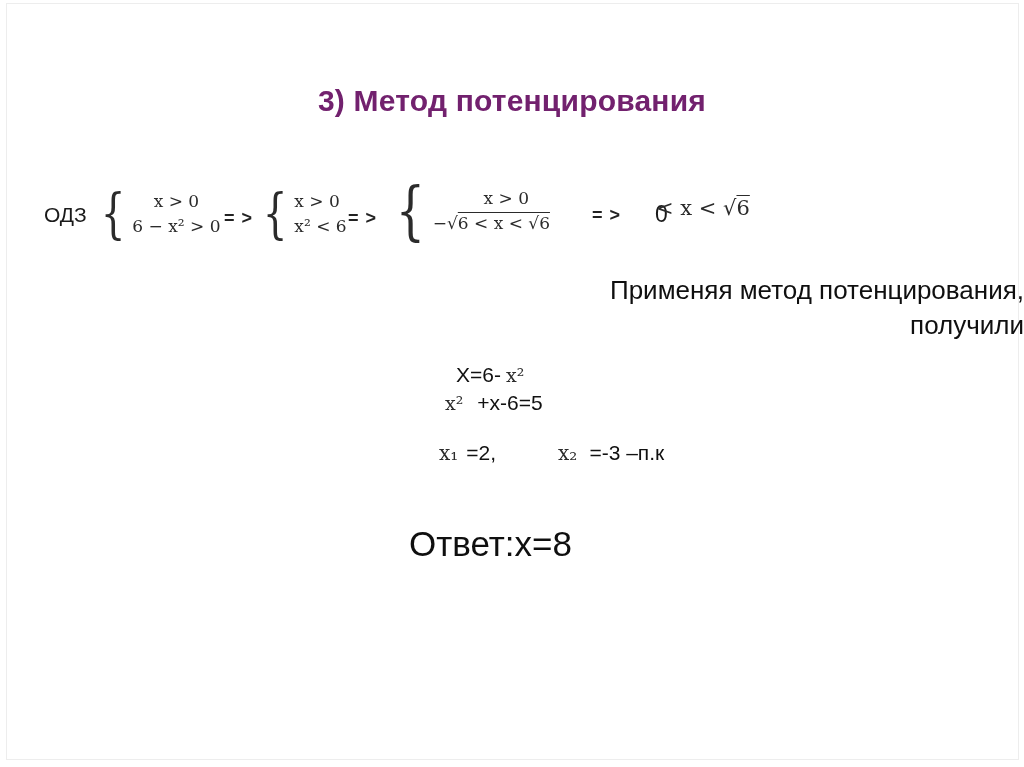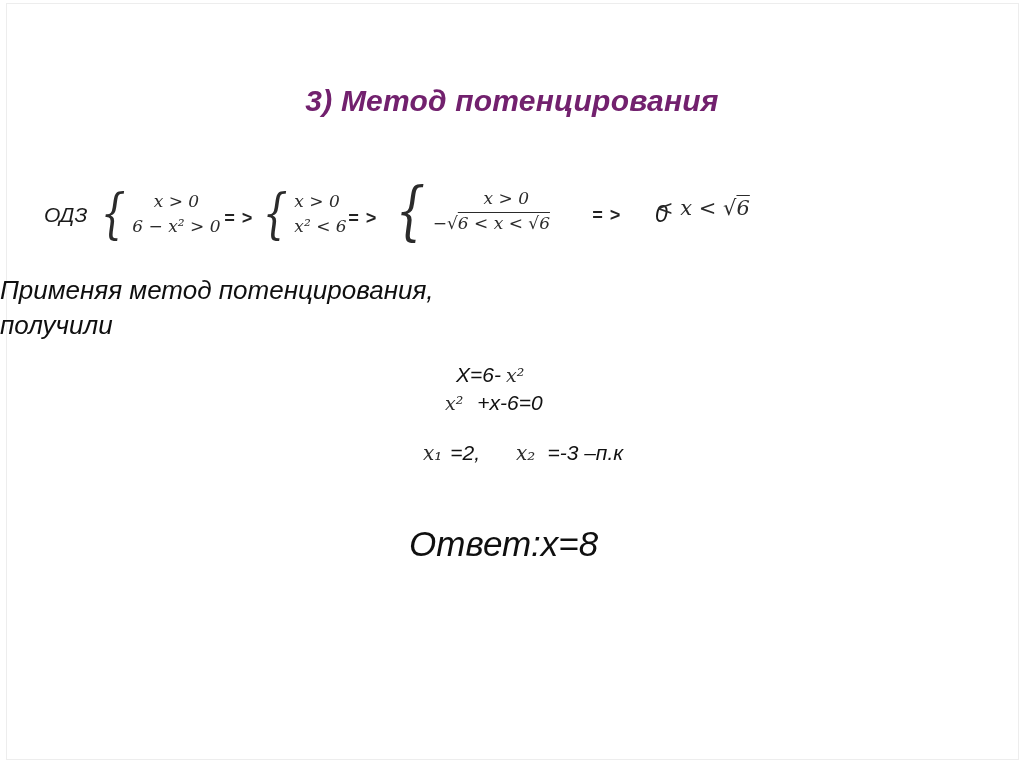--- a/index.html
+++ b/index.html
@@ -1,17 +1,17 @@
 <!DOCTYPE html>
 <html><head>
 <meta charset="utf-8">
 <style>
   html,body{margin:0;padding:0;background:#ffffff;}
   .stage{position:relative;width:1024px;height:767px;background:#fff;overflow:hidden;
-         font-family:"Liberation Sans",sans-serif;color:#111;font-style:italic;}
+         font-family:"Liberation Sans",sans-serif;color:#111;}
   .frame{position:absolute;left:6px;top:3px;right:5px;bottom:7px;border:1px solid #ededed;}
 
   .title{position:absolute;left:0;right:0;top:84px;margin:0;text-align:center;
          font-size:30px;font-weight:700;letter-spacing:.2px;}
 
   .serif{font-family:"DejaVu Serif","Liberation Serif",serif;color:#2b2b2b;}
 
   .main-eq{position:absolute;left:125px;top:153px;font-family:"DejaVu Serif",serif;
            font-size:22px;color:#2b2b2b;white-space:nowrap;}
 
@@ -32,32 +32,32 @@
 
   .imp{position:absolute;font-size:18px;font-weight:700;color:#222;letter-spacing:1px;white-space:nowrap;}
   .imp1{left:224px;top:208px;}
   .imp2{left:348px;top:208px;}
   .imp3{left:592px;top:205px;}
 
   .final-zero{position:absolute;left:655px;top:201px;font-size:23px;color:#1a1a1a;}
   .final-range{position:absolute;left:656px;top:196px;font-family:"DejaVu Serif",serif;
                font-size:21px;color:#2b2b2b;white-space:nowrap;}
 
-  .apply{position:absolute;left:0;right:0;top:273px;text-align:left;
+  .apply{position:absolute;left:0;right:0;top:273px;text-align:right;
          font-size:26px;line-height:35px;color:#0f0f0f;}
 
   .step1{position:absolute;left:456px;top:350px;font-size:21px;white-space:nowrap;margin-top:13px;}
   .step1 .m{font-size:19px;margin-left:5px;}
   .step2{position:absolute;left:445px;top:391px;font-size:21px;white-space:nowrap;}
   .step2 .m{font-size:19px;margin-right:14px;}
 
-  .roots{position:absolute;left:423px;top:441px;font-size:21px;display:flex;align-items:baseline;white-space:nowrap;}
+  .roots{position:absolute;left:439px;top:441px;font-size:21px;display:flex;align-items:baseline;white-space:nowrap;}
   .roots .m{font-size:20px;}
   .roots .v1{margin-left:8px;}
-  .roots .x2{margin-left:36px;text-align:center;}
+  .roots .x2{margin-left:62px;text-align:center;}
   .roots .v2{margin-left:12px;}
 
   .answer{position:absolute;left:409px;top:524px;font-size:35px;color:#0f0f0f;white-space:nowrap;}
 </style>
 </head>
 <body>
 
 <div class="stage">
   <div class="frame"></div>
 
@@ -99,21 +99,21 @@
   <span class="final-zero">0</span>
   <span class="final-range"><span>&lt; x &lt; √</span><span class="ov">6</span></span>
 
   <div class="apply">
     <div>Применяя метод потенцирования,</div>
     <div>получили</div>
   </div>
 
   <div class="step1"><span>X=6-</span><span class="serif m">x²</span></div>
 
-  <div class="step2"><span class="serif m">x²</span><span>+x-6=0</span></div>
+  <div class="step2"><span class="serif m">x²</span><span>+x-6=5</span></div>
 
   <div class="roots">
     <span class="serif m">x₁</span>
     <span class="v1">=2,</span>
     <span class="serif m x2">x₂</span>
     <span class="v2">=-3 –п.к</span>
   </div>
 
   <div class="answer">Ответ:х=8</div>
 </div>

